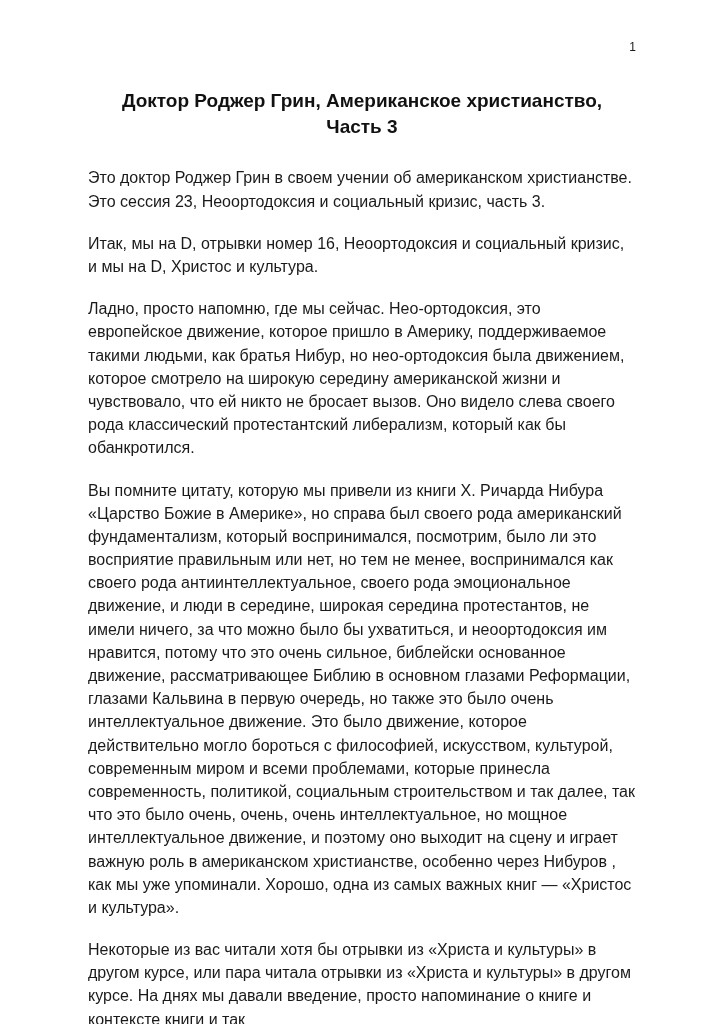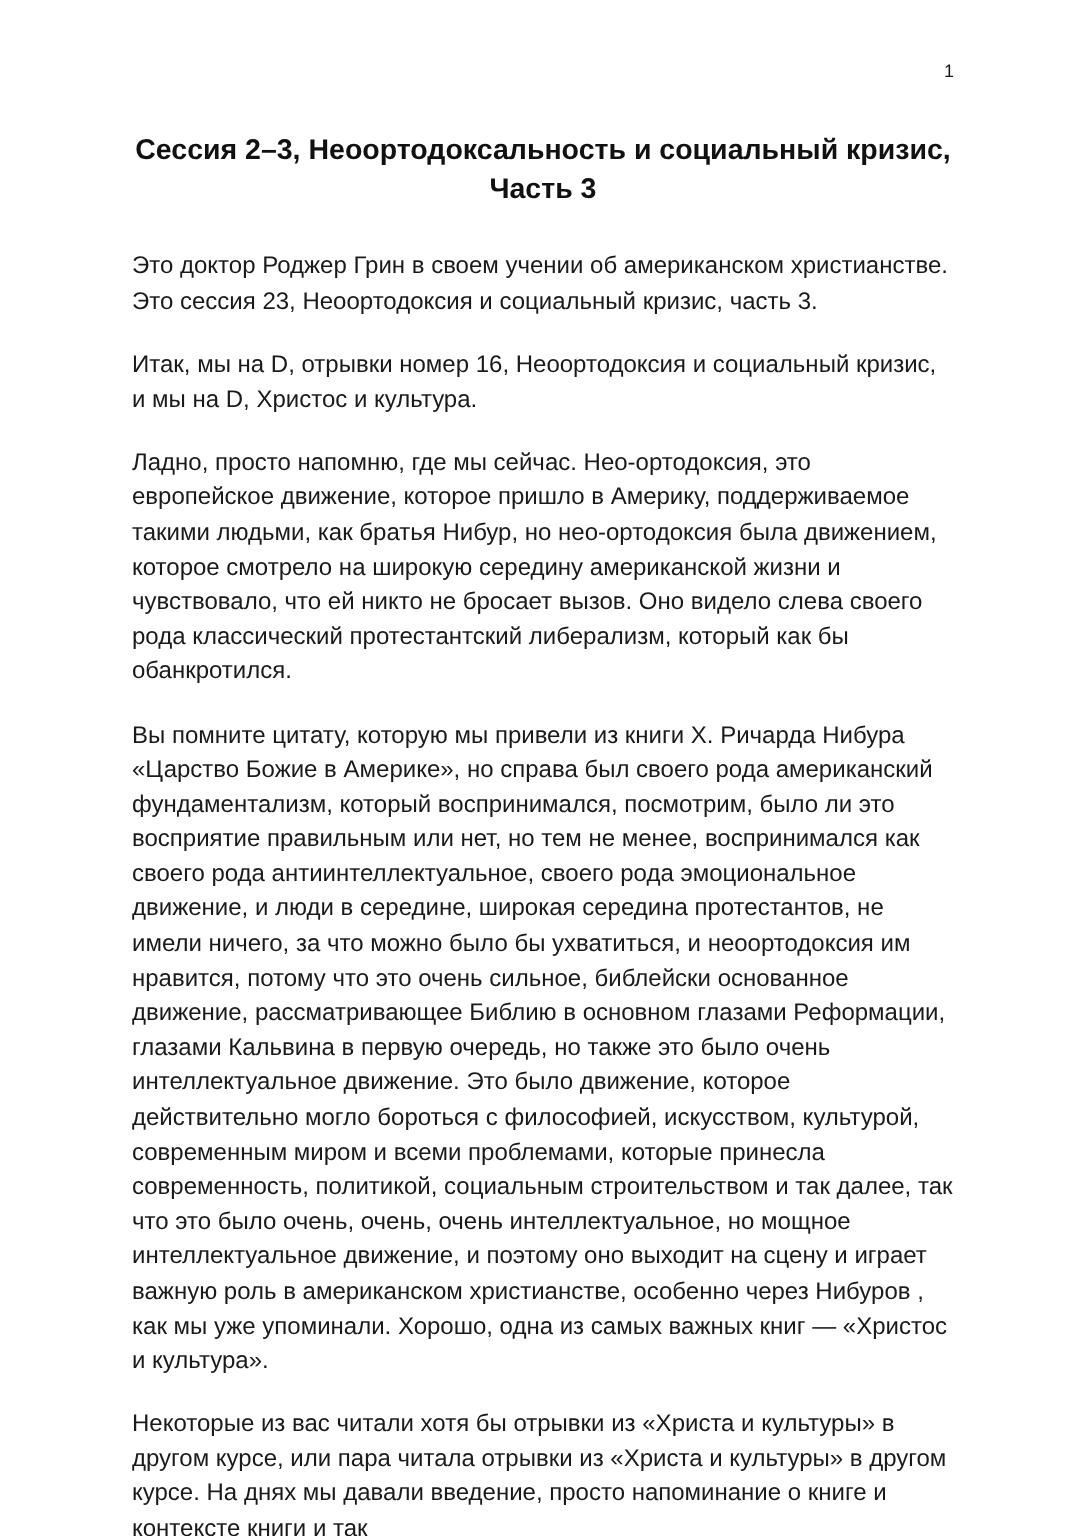--- a/index.html
+++ b/index.html
@@ -50,21 +50,21 @@
   }
 </style>
 </head>
 <body>
 
 <div class="page">
 
   <div class="page-number">1</div>
 
   <h1 class="title">
-    <div>Сессия 2–3, Неоортодоксальность и социальный кризис,</div>
+    <div>Доктор Роджер Грин, Американское христианство,</div>
     <div>Часть 3</div>
   </h1>
 
 
   <div class="body-text">
     <p>Это доктор Роджер Грин в своем учении об американском христианстве. Это сессия 23, Неоортодоксия и социальный кризис, часть 3.</p>
     <p>Итак, мы на D, отрывки номер 16, Неоортодоксия и социальный кризис, и мы на D, Христос и культура.</p>
     <p>Ладно, просто напомню, где мы сейчас. Нео-ортодоксия, это европейское движение, которое пришло в Америку, поддерживаемое такими людьми, как братья Нибур, но нео-ортодоксия была движением, которое смотрело на широкую середину американской жизни и чувствовало, что ей никто не бросает вызов. Оно видело слева своего рода классический протестантский либерализм, который как бы обанкротился.</p>
     <p>Вы помните цитату, которую мы привели из книги Х. Ричарда Нибура «Царство Божие в Америке», но справа был своего рода американский фундаментализм, который воспринимался, посмотрим, было ли это восприятие правильным или нет, но тем не менее, воспринимался как своего рода антиинтеллектуальное, своего рода эмоциональное движение, и люди в середине, широкая середина протестантов, не имели ничего, за что можно было бы ухватиться, и неоортодоксия им нравится, потому что это очень сильное, библейски основанное движение, рассматривающее Библию в основном глазами Реформации, глазами Кальвина в первую очередь, но также это было очень интеллектуальное движение. Это было движение, которое действительно могло бороться с философией, искусством, культурой, современным миром и всеми проблемами, которые принесла современность, политикой, социальным строительством и так далее, так что это было очень, очень, очень интеллектуальное, но мощное интеллектуальное движение, и поэтому оно выходит на сцену и играет важную роль в американском христианстве, особенно через Нибуров , как мы уже упоминали. Хорошо, одна из самых важных книг — «Христос и культура».</p>
     <p>Некоторые из вас читали хотя бы отрывки из «Христа и культуры» в другом курсе, или пара читала отрывки из «Христа и культуры» в другом курсе. На днях мы давали введение, просто напоминание о книге и контексте книги и так</p>

